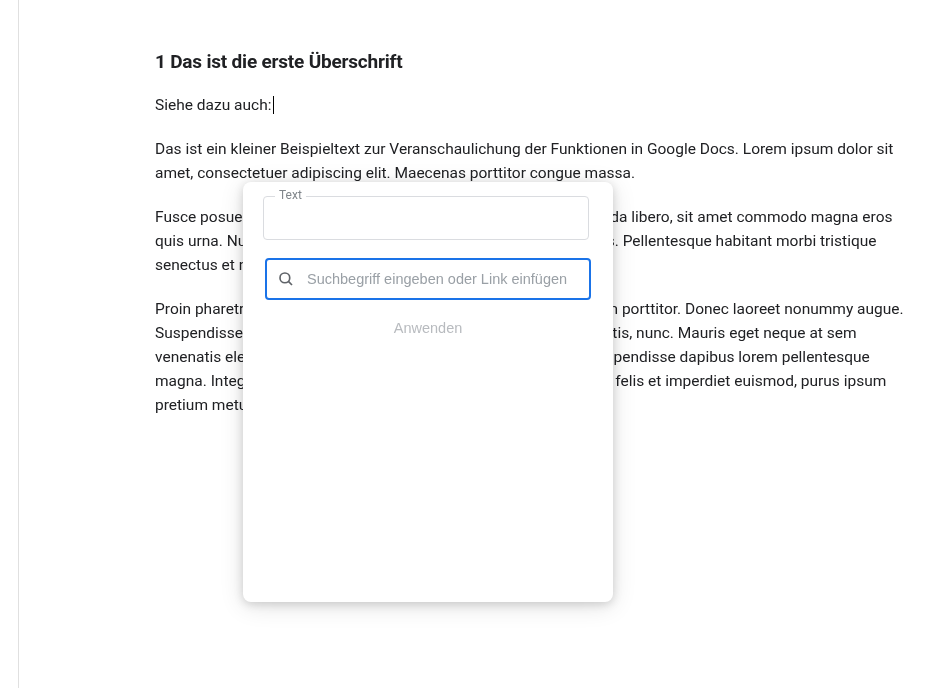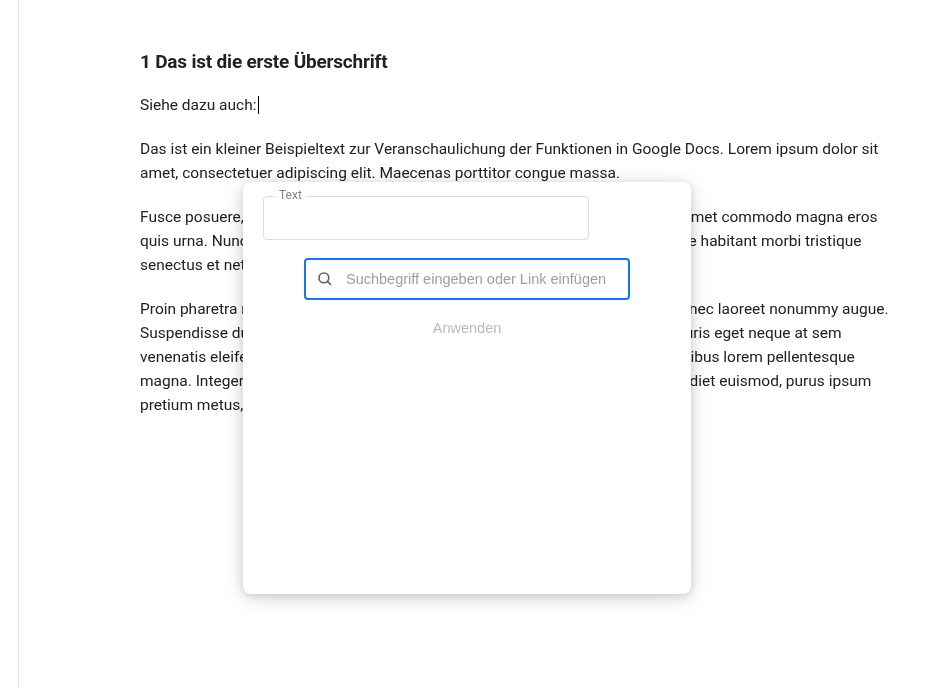--- a/index.html
+++ b/index.html
@@ -19,20 +19,21 @@
       position: absolute;
       left: 18px;
       top: 0;
       width: 1px;
       height: 100%;
       background: #e0e0e0;
     }
     .document {
       padding: 50px 40px 40px 140px;
       color: #202124;
+      margin-left: 15px;
     }
     .heading {
       font-size: 19px;
       font-weight: 700;
       margin-bottom: 20px;
       letter-spacing: -0.2px;
     }
     .paragraph {
       font-size: 15.5px;
       line-height: 1.55;
@@ -44,25 +45,25 @@
       width: 1px;
       height: 18px;
       background: #000;
       vertical-align: text-bottom;
       margin-left: 2px;
     }
     .link-dialog {
       position: absolute;
       left: 243px;
       top: 182px;
-      width: 448px;
+      width: 370px;
       background: #fff;
       border-radius: 8px;
       box-shadow: 0 2px 10px rgba(0,0,0,0.15), 0 4px 24px rgba(0,0,0,0.12);
-      padding-bottom: 0;
+      padding-bottom: 8px;
     }
     .dialog-body {
       padding: 14px 20px 0 20px;
     }
     .text-field-wrapper {
       position: relative;
       margin-bottom: 18px;
     }
     .text-field-label {
       position: absolute;

